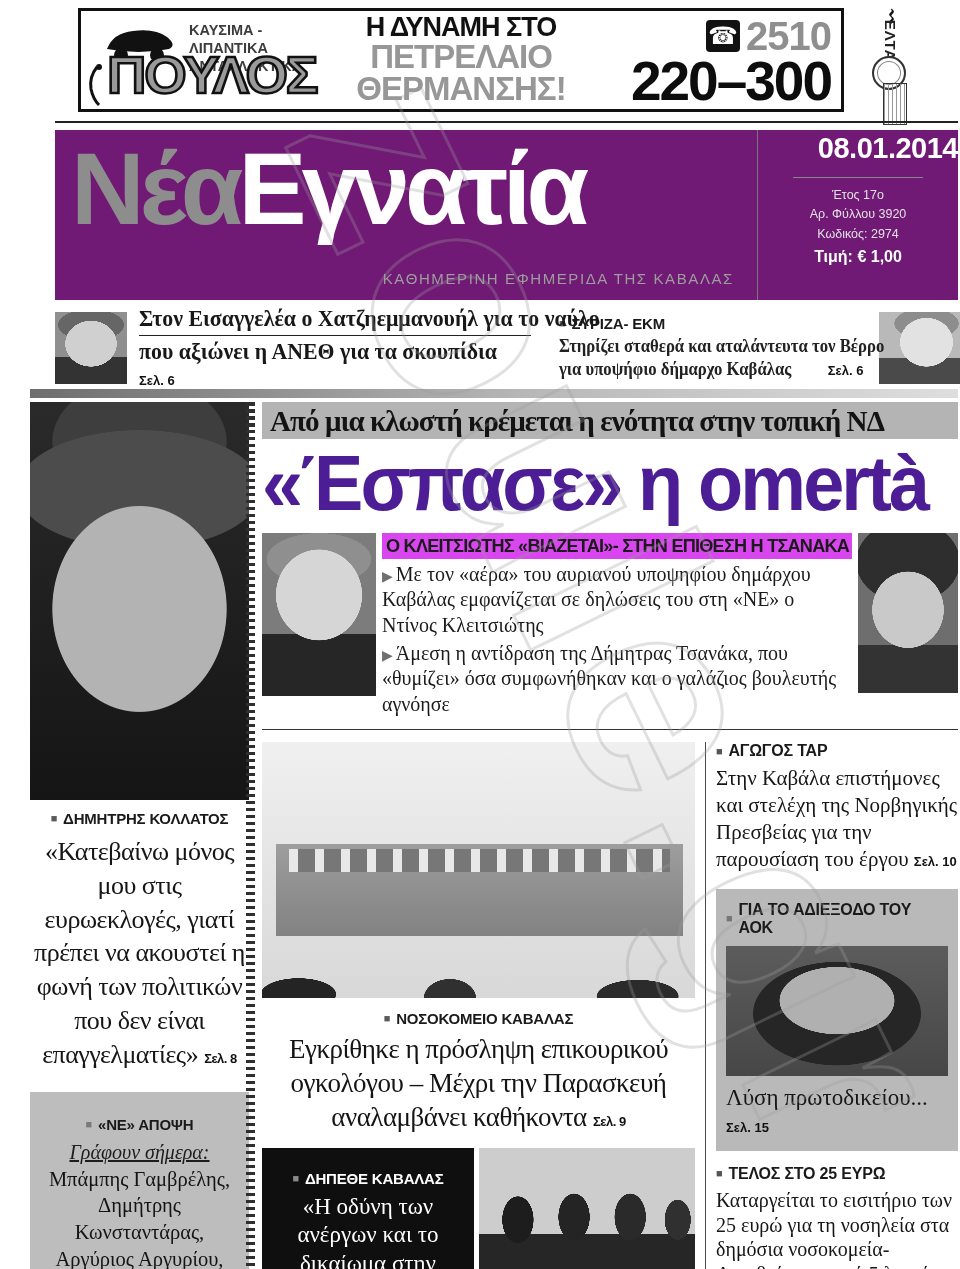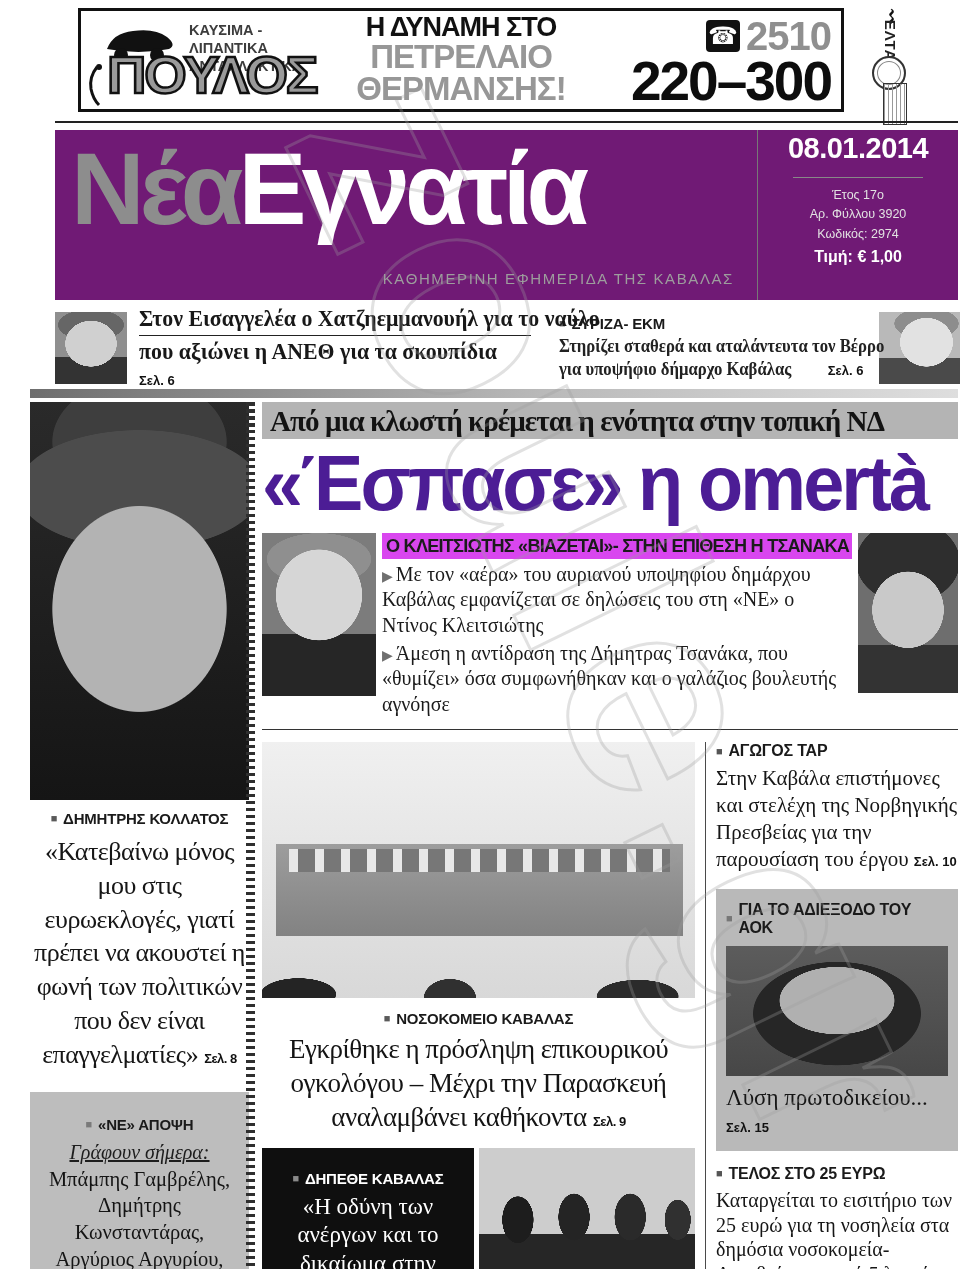--- a/index.html
+++ b/index.html
@@ -44,21 +44,21 @@
   #mast{left:55px;top:130px;width:903px;height:170px;background:#701a75;}
   #mast .title{position:absolute;left:16px;top:8px;font-size:102px;font-weight:700;
       letter-spacing:-5px;line-height:1;white-space:nowrap;}
   #mast .t-light{color:#8d8d8d;}
   #mast .t-bold{color:#ffffff;}
   #mast .subtitle{position:absolute;right:224px;bottom:13px;color:#9d9d9d;font-size:15px;
       letter-spacing:1.6px;font-weight:500;}
   #mast .info{position:absolute;right:0;top:0;width:200px;height:100%;border-left:1px solid #777;
       text-align:center;color:#fff;}
   #mast .day{font-size:22px;font-weight:bold;letter-spacing:1px;margin-top:14px;}
-  #mast .date{font-size:29px;font-weight:800;letter-spacing:-.5px;margin-top:2px;}
+  #mast .date{font-size:29px;font-weight:800;letter-spacing:-.5px;margin-top:2px;text-align:right;}
   #mast .sep{width:130px;border-top:1px solid #888;margin:12px auto 8px;}
   #mast .meta{font-size:12.5px;color:#e2e2e2;line-height:1.55;}
   #mast .price{font-size:16px;font-weight:bold;margin-top:4px;}
   
   #strip{left:55px;top:311px;width:903px;height:74px;display:flex;align-items:center;}
   .ph{background:#8a8a8a;flex:none;}
   #strip .lt{margin-left:12px;width:392px;}
   #strip .lt .l1{font-size:23px;font-weight:bold;color:#181818;}
   #strip .lt hr{border:none;border-top:1.5px solid #222;margin:3px 0 3px;}
   #strip .lt .l2{font-size:23px;font-weight:bold;color:#181818;}

